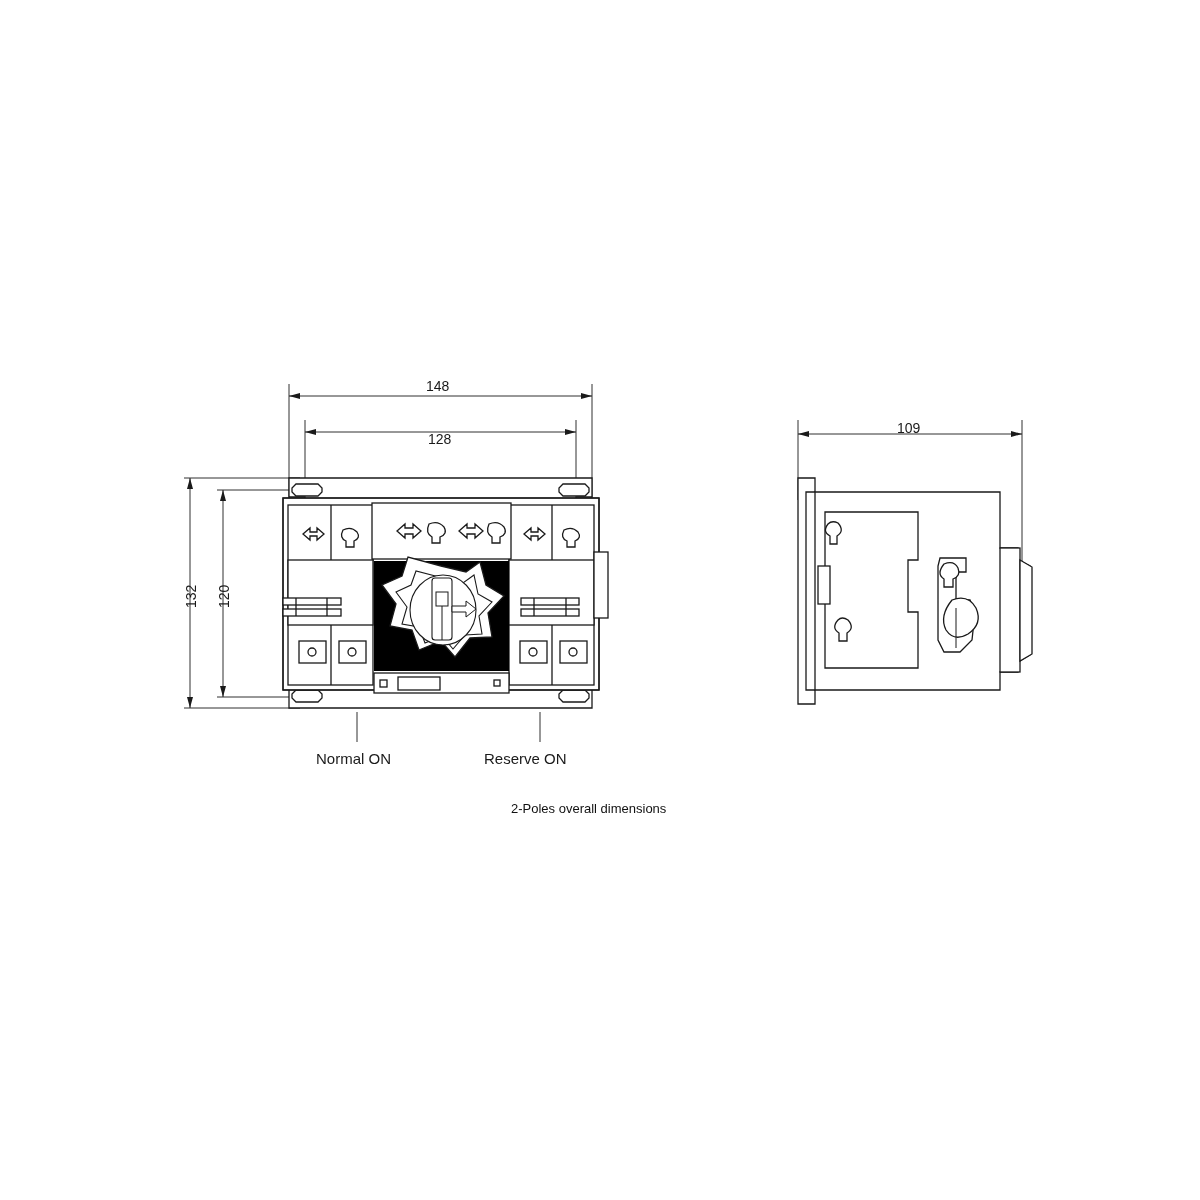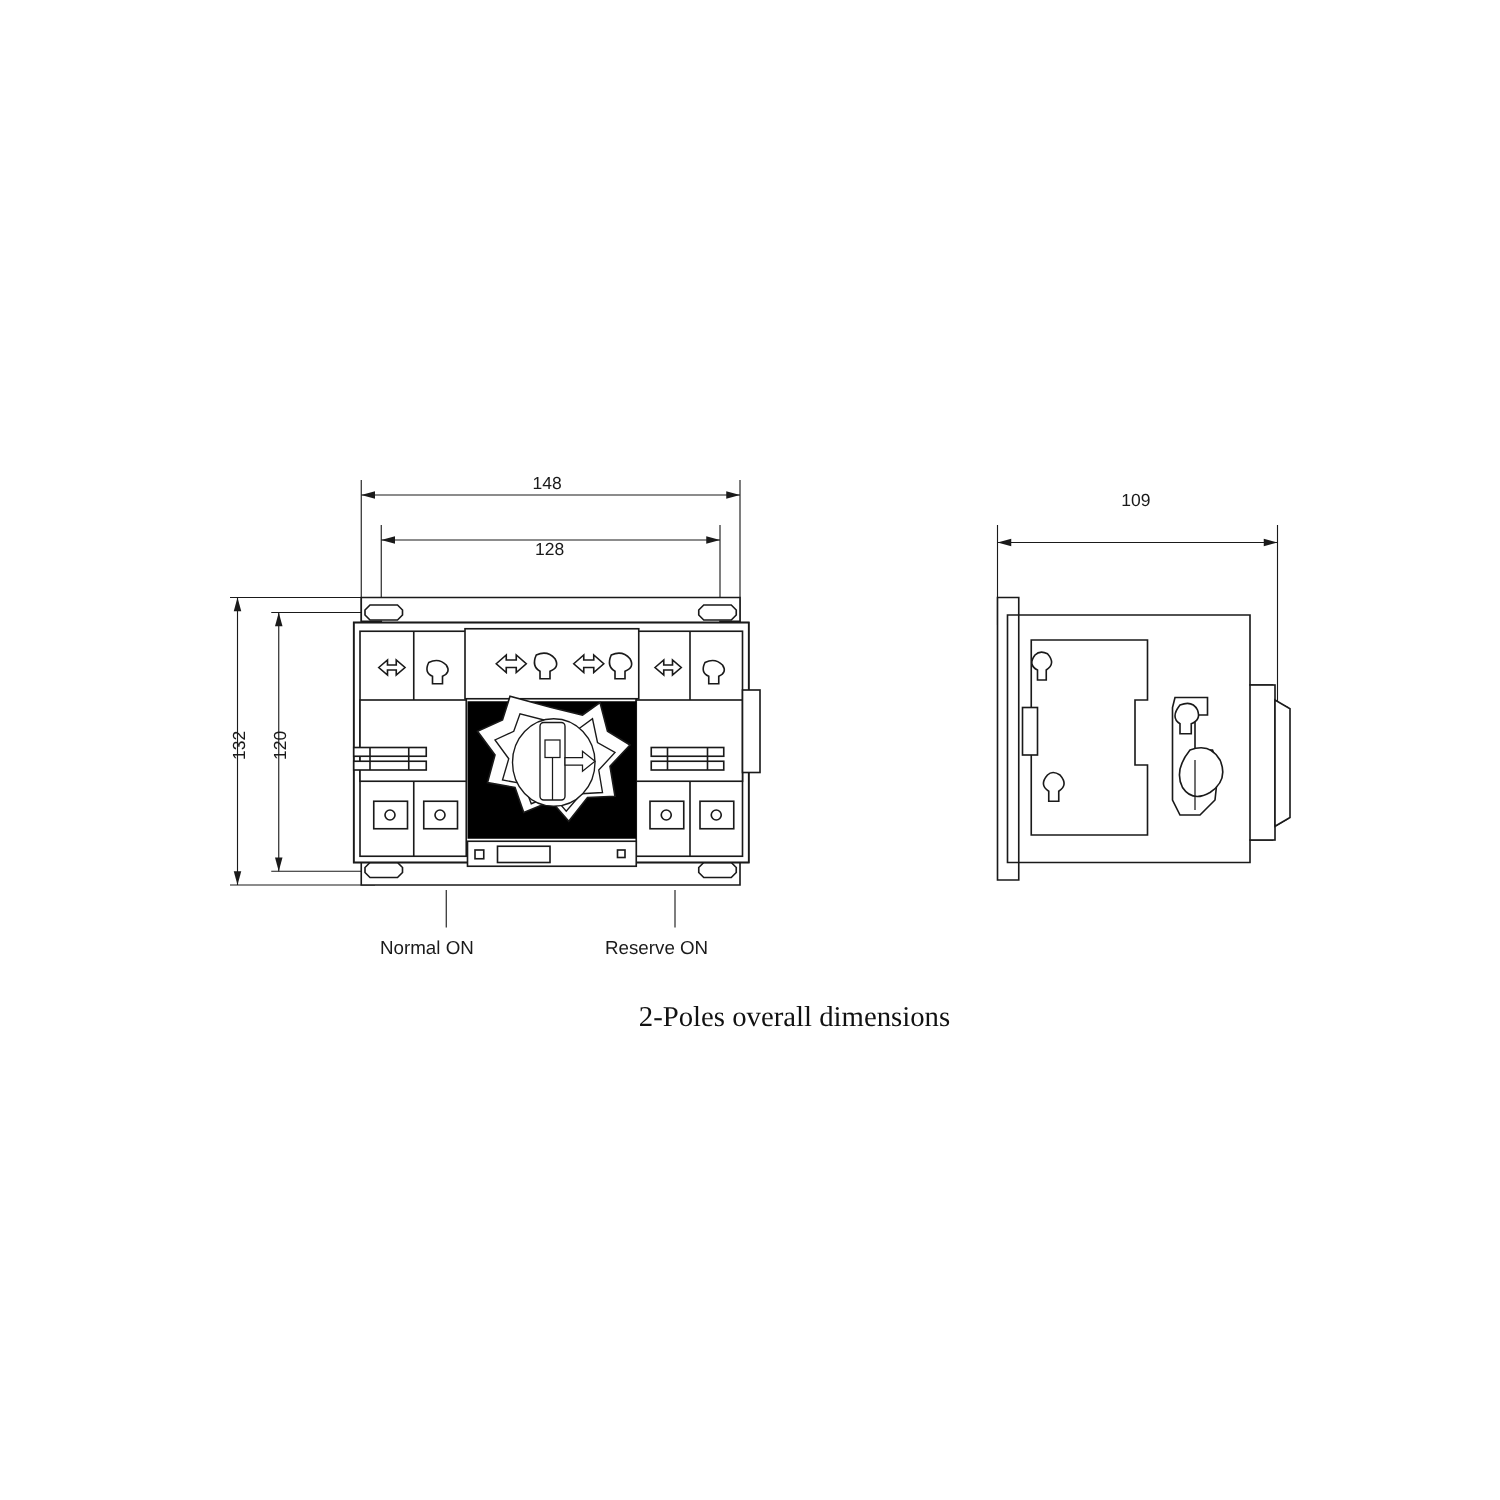--- a/index.html
+++ b/index.html
@@ -35,22 +35,22 @@
     font-size: 14px;
     color: #1a1a1a;
     white-space: nowrap;
   }
   .vert {
     transform: rotate(-90deg);
     transform-origin: left top;
   }
   .caption {
     position: absolute;
-    font-family: Liberation Serif, serif;
-    font-size: 23px;
+    font-family: Liberation Sans, sans-serif;
+    font-size: 13px;
     color: #111111;
     white-space: nowrap;
   }
   svg { display: block; }
 </style>
 </head>
 <body>
 
 <div id="stage">
 
@@ -281,21 +281,21 @@
   </svg>
 
   <div class="dim-lbl" style="left:426px; top:378px;">148</div>
 
   <div class="dim-lbl" style="left:428px; top:414px;margin-top:17px;">128</div>
 
   <div class="dim-lbl vert" style="left:183px; top:608px;">132</div>
 
   <div class="dim-lbl vert" style="left:216px; top:608px;">120</div>
 
-  <div class="dim-lbl" style="left:897px; top:392px;">109</div>
-
-  <div class="lbl" style="left:304px; top:750px;">Normal ON</div>
+  <div class="dim-lbl" style="left:897px; top:420px;">109</div>
+
+  <div class="lbl" style="left:316px; top:750px;">Normal ON</div>
 
   <div class="lbl" style="left:484px; top:750px;">Reserve ON</div>
 
   <div class="caption" style="left:511px; top:801px;">2-Poles overall dimensions</div>
 
 </div>
 
 </body></html>

